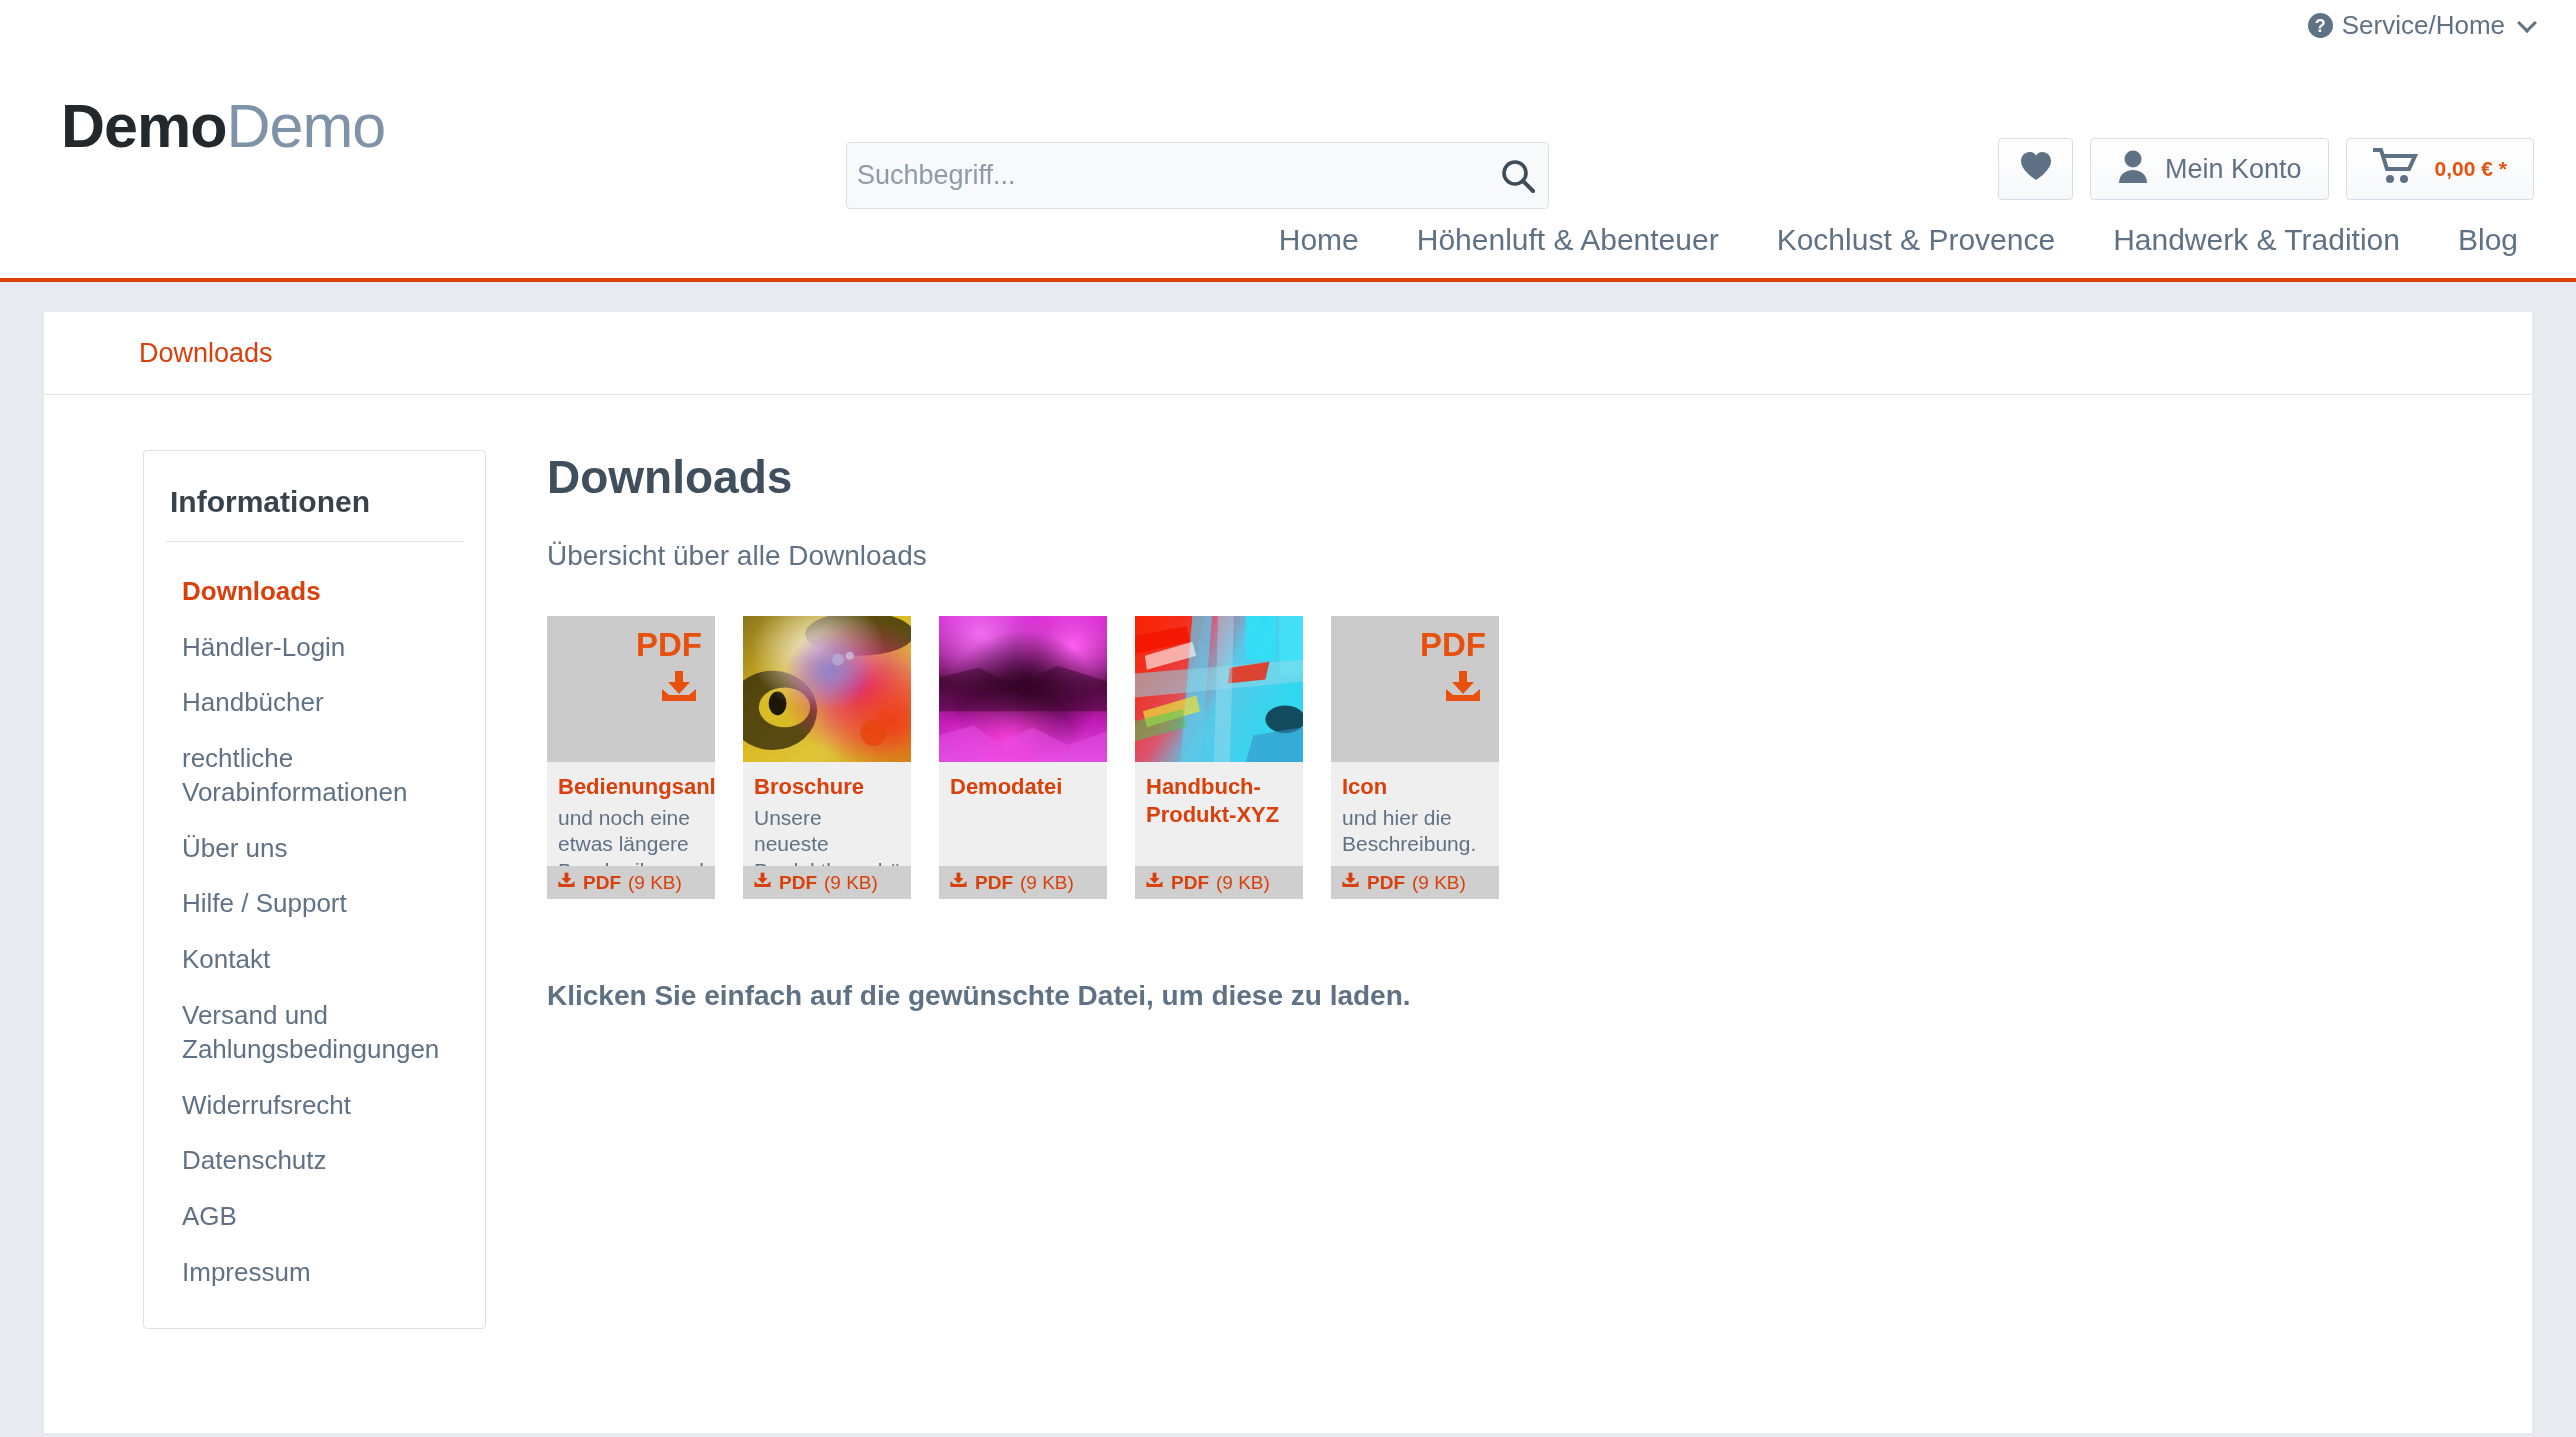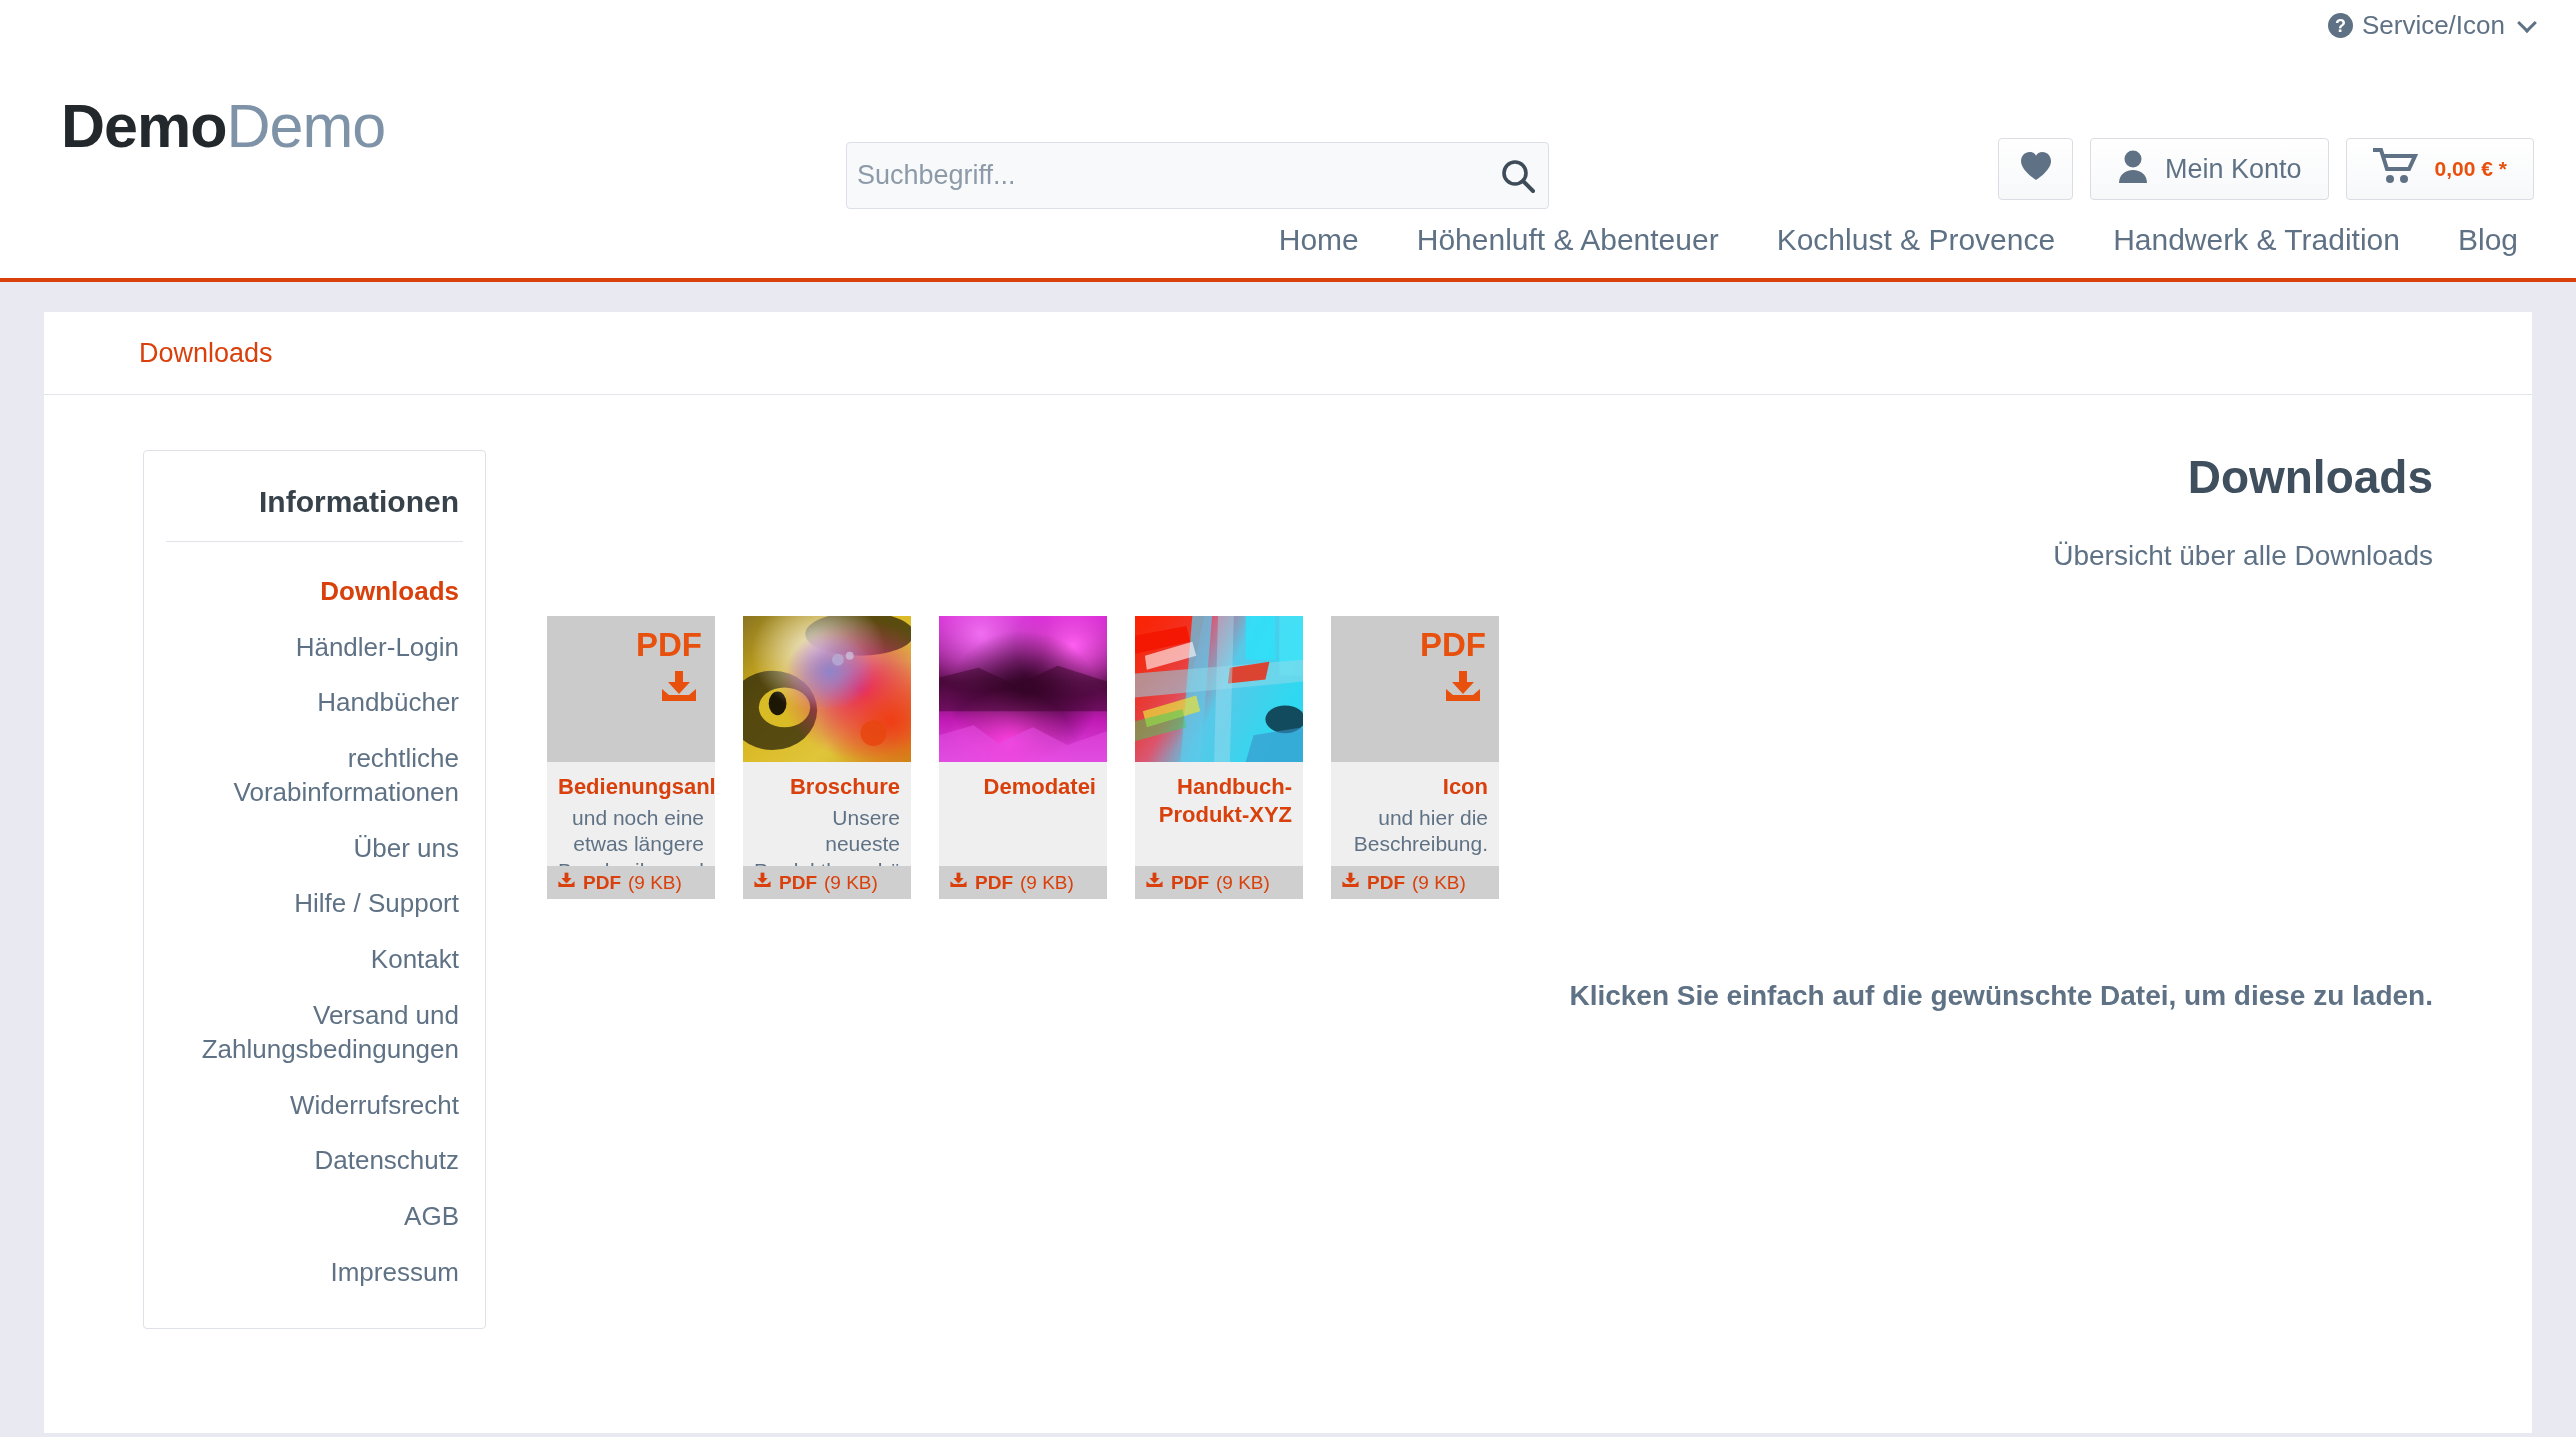--- a/index.html
+++ b/index.html
@@ -136,21 +136,20 @@
     margin-right: 30px;
     cursor: pointer;
     white-space: nowrap;
   }
   .nav a:first-child { }
 
   
   .page {
     padding: 30px 44px 0 44px;
     height: calc(1437px - 51px - 150px - 85px);
-    text-align: right;
   }
   .panel {
     background: #ffffff;
     min-height: 100%;
   }
   .breadcrumb {
     height: 83px;
     display: flex;
     align-items: center;
     padding-left: 95px;
@@ -286,21 +285,21 @@
     font-weight: bold;
     color: #5f7285;
   }
 </style>
 </head>
 <body>
 
 <div class="topbar">
   <div class="service-help">
     <span class="qmark">?</span>
-    <span>Service/Icon</span>
+    <span>Service/Home</span>
     <span class="chev-down"></span>
   </div>
 </div>
 
 <div class="header">
 
   <div class="logo">
     <span class="demo">Demo</span><span class="shop">Demo</span>
   </div>
 

